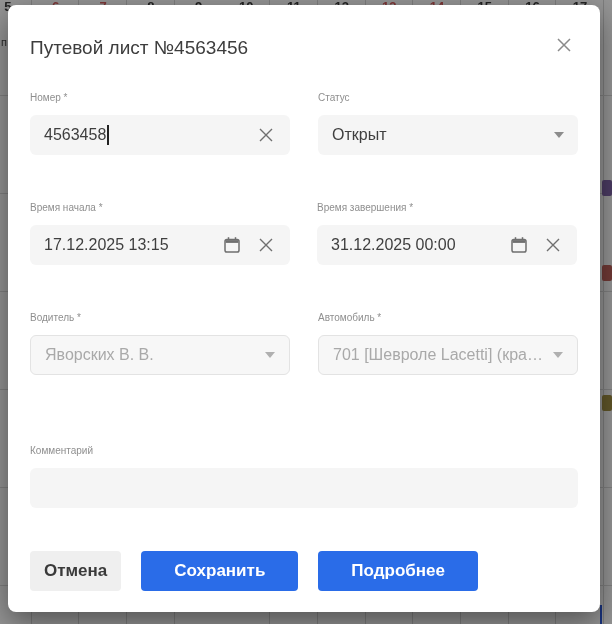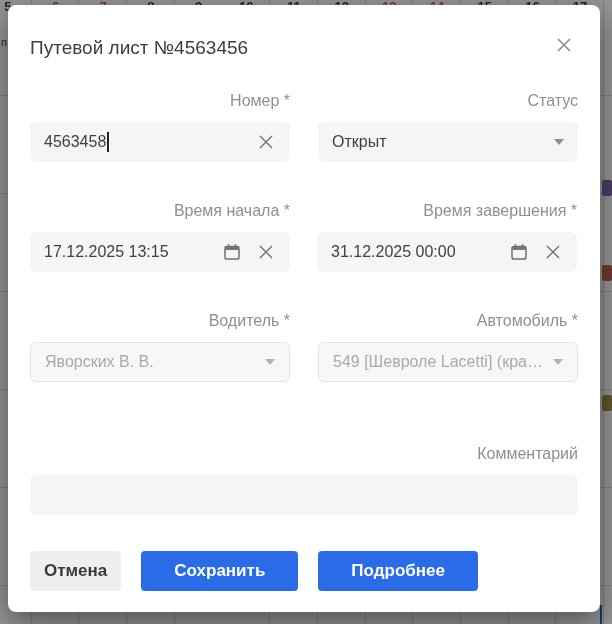--- a/index.html
+++ b/index.html
@@ -31,21 +31,21 @@
     position:absolute;left:8px;top:5px;width:592px;height:607px;
     background:#ffffff;border-radius:8px;
     box-shadow:0 10px 30px rgba(0,0,0,0.45);
   }
   .dialog-title{position:absolute;left:22px;top:32px;font-size:19px;color:#3d3d3d;}
   .close-btn{position:absolute;right:24px;top:30px;width:24px;height:24px;cursor:pointer;
     display:flex;align-items:center;justify-content:center;}
 
   .field{position:absolute;width:260px;}
   .field.full{width:548px;}
-  .f-label{font-size:16px;color:#8f8f8f;margin-bottom:12px;text-align:right;}
+  .f-label{font-size:10px;color:#8f8f8f;margin-bottom:12px;}
   .f-box{height:40px;background:#f5f5f5;border-radius:6px;display:flex;align-items:center;
     padding:0 14px;box-sizing:border-box;font-size:16px;color:#3f3f3f;}
   .f-box .val{white-space:nowrap;overflow:hidden;text-overflow:ellipsis;}
   .f-box .spacer{flex:1 1 auto;min-width:6px;}
   .f-box.disabled{background:#f7f7f7;border:1px solid #e3e3e3;color:#a9a9a9;}
   .caret{display:inline-block;width:1.5px;height:20px;background:#222;margin-left:1px;}
   .chevron{width:0;height:0;border-left:5px solid transparent;border-right:5px solid transparent;
     border-top:6px solid #8c8c8c;}
   .chevron.dim{border-top-color:#b0b0b0;}
   .icon-btn{display:flex;align-items:center;justify-content:center;cursor:pointer;flex:0 0 auto;}
@@ -177,21 +177,21 @@
     <div class="f-box disabled">
       <span class="val">Яворских В. В.</span>
       <span class="spacer"></span>
       <span class="chevron dim"></span>
     </div>
   </div>
 
   <div class="field pos-r3c2">
     <div class="f-label">Автомобиль *</div>
     <div class="f-box disabled">
-      <span class="val">549 [Шевроле Lacetti] (крас…</span>
+      <span class="val">701 [Шевроле Lacetti] (крас…</span>
       <span class="spacer"></span>
       <span class="chevron dim"></span>
     </div>
   </div>
 
   <div class="field full pos-r4">
     <div class="f-label">Комментарий</div>
     <div class="f-box">
       <span class="val"></span>
     </div>

